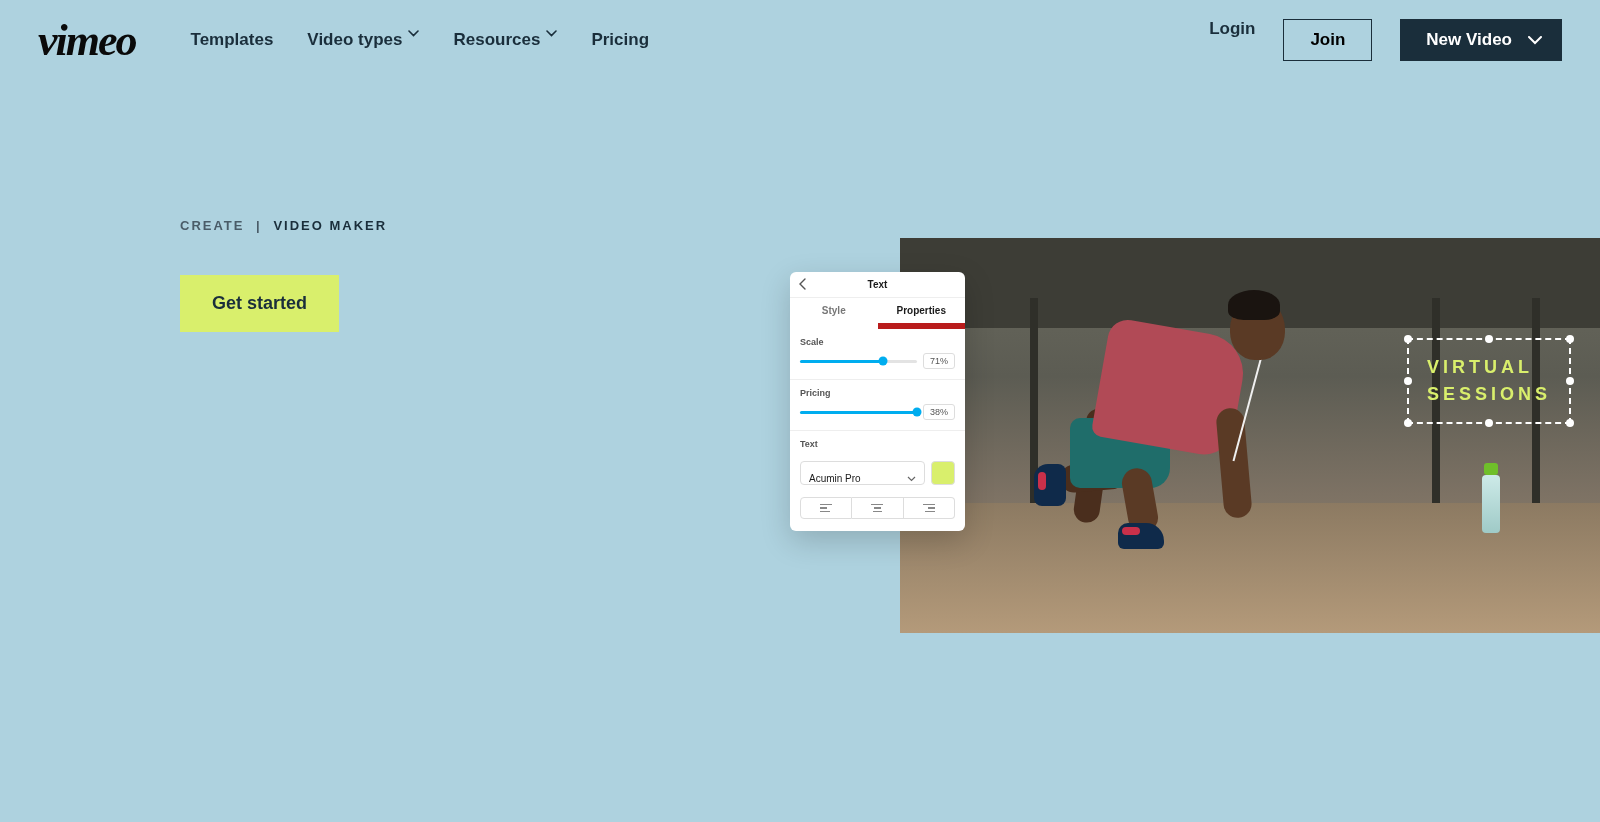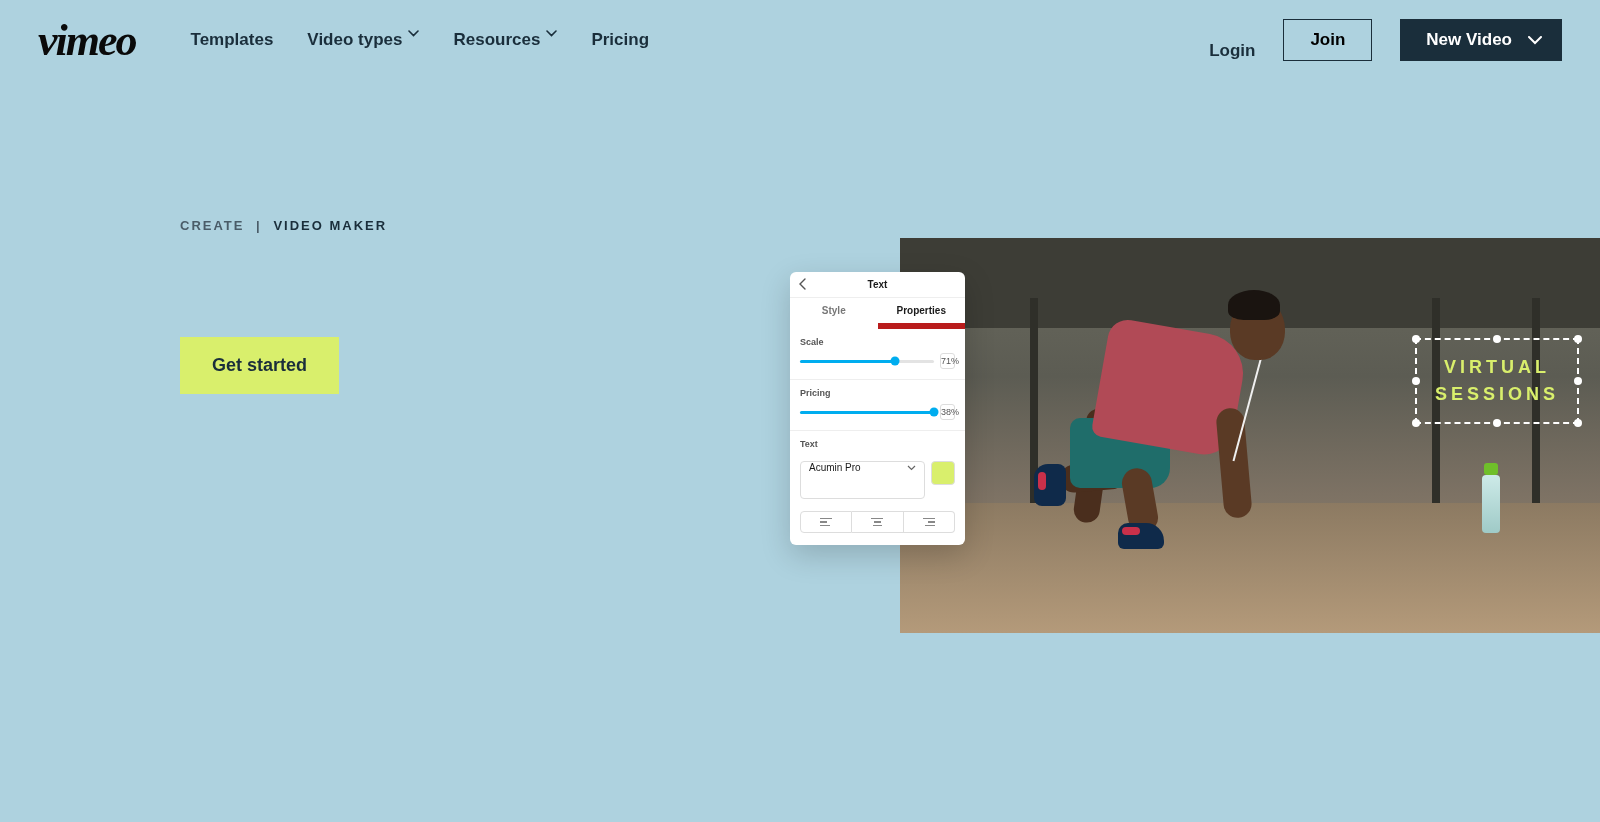--- a/index.html
+++ b/index.html
@@ -44,21 +44,21 @@
     align-items: flex-start;
     gap: 6px;
   }
   .chev {
     display: inline-block;
   }
   .chev svg { display:block; }
   .spacer { flex: 1; }
   .right-nav {
     display: flex;
-    align-items: flex-end;
+    align-items: flex-start;
     gap: 28px;
   }
   .login {
     font-size: 17px;
     font-weight: 600;
     cursor: pointer;
     color: #1a2e3b;
   }
   .join-btn {
     border: 1px solid #1a2e3b;
@@ -100,21 +100,20 @@
   .breadcrumb .bc-strong { color: #1a2e3b; font-weight: 800; }
   .hero-title {
     font-size: 74px;
     line-height: 1.02;
     font-weight: 700;
     color: #1a2e3b;
     letter-spacing: -1px;
     max-width: 560px;
   }
   .cta {
-    margin-top: 62px;
     background: #d9ef6c;
     border: none;
     font-size: 18px;
     font-weight: 700;
     padding: 18px 32px;
     cursor: pointer;
     color: #1a2e3b;
   }
 
   
@@ -196,24 +195,24 @@
     background:linear-gradient(180deg,#cdeae8 0%,#9fcac7 100%);
     border-radius:4px;
   }
   .bottle::before{
     content:""; position:absolute; top:-12px; left:2px; width:14px; height:12px;
     background:#6fbf2a; border-radius:3px;
   }
 
   
   .text-overlay {
-    position:absolute; right:21px; top:100px;
+    position:absolute; right:29px; top:100px;
     border:2px dashed #fff; padding:14px 18px;
     color:#d9ef6c; font-weight:800; letter-spacing:4px;
-    font-size:18px; text-align:center; line-height:1.5;
+    font-size:18px; line-height:1.5;
   }
   .text-overlay .handle {
     position:absolute; width:8px; height:8px; background:#fff; border-radius:50%;
   }
   .h-tl{top:-5px;left:-5px;} .h-tm{top:-5px;left:50%;margin-left:-4px;}
   .h-tr{top:-5px;right:-5px;} .h-ml{top:50%;left:-5px;margin-top:-4px;}
   .h-mr{top:50%;right:-5px;margin-top:-4px;} .h-bl{bottom:-5px;left:-5px;}
   .h-bm{bottom:-5px;left:50%;margin-left:-4px;} .h-br{bottom:-5px;right:-5px;}
 
   
@@ -252,27 +251,27 @@
     flex:1; height:3px; background:#e3e3e3; border-radius:2px; position:relative;
   }
   .slider-fill{
     position:absolute; left:0; top:0; bottom:0; background:#00adef; border-radius:2px;
   }
   .slider-thumb{
     position:absolute; top:50%; width:9px; height:9px; background:#00adef;
     border-radius:50%; transform:translate(-50%,-50%);
   }
   .slider-val{
-    width:15px; font-size:9px; border:1px solid #ddd; border-radius:3px;
+    width:32px; font-size:9px; border:1px solid #ddd; border-radius:3px;
     text-align:center; padding:2px 0; color:#555;
   }
   .font-row{ display:flex; gap:6px; padding:0 10px; margin-top:4px;}
   .font-select{
-    flex:1; border:1px solid #ddd; border-radius:4px; height:38px;
-    display:flex; align-items:flex-start; justify-content:space-between;
+    flex:1; border:1px solid #ddd; border-radius:4px; height:24px;
+    display:flex; align-items:flex-end; justify-content:space-between;
     padding:0 8px; font-size:10px; cursor:pointer;
   }
   .color-swatch{
     width:24px; height:24px; border-radius:4px; background:#d9ef6c;
     border:1px solid #ddd; cursor:pointer;
   }
   .align-row{
     display:flex; gap:0; padding:8px 10px 0; margin-top:4px;
   }
   .align-btn{

